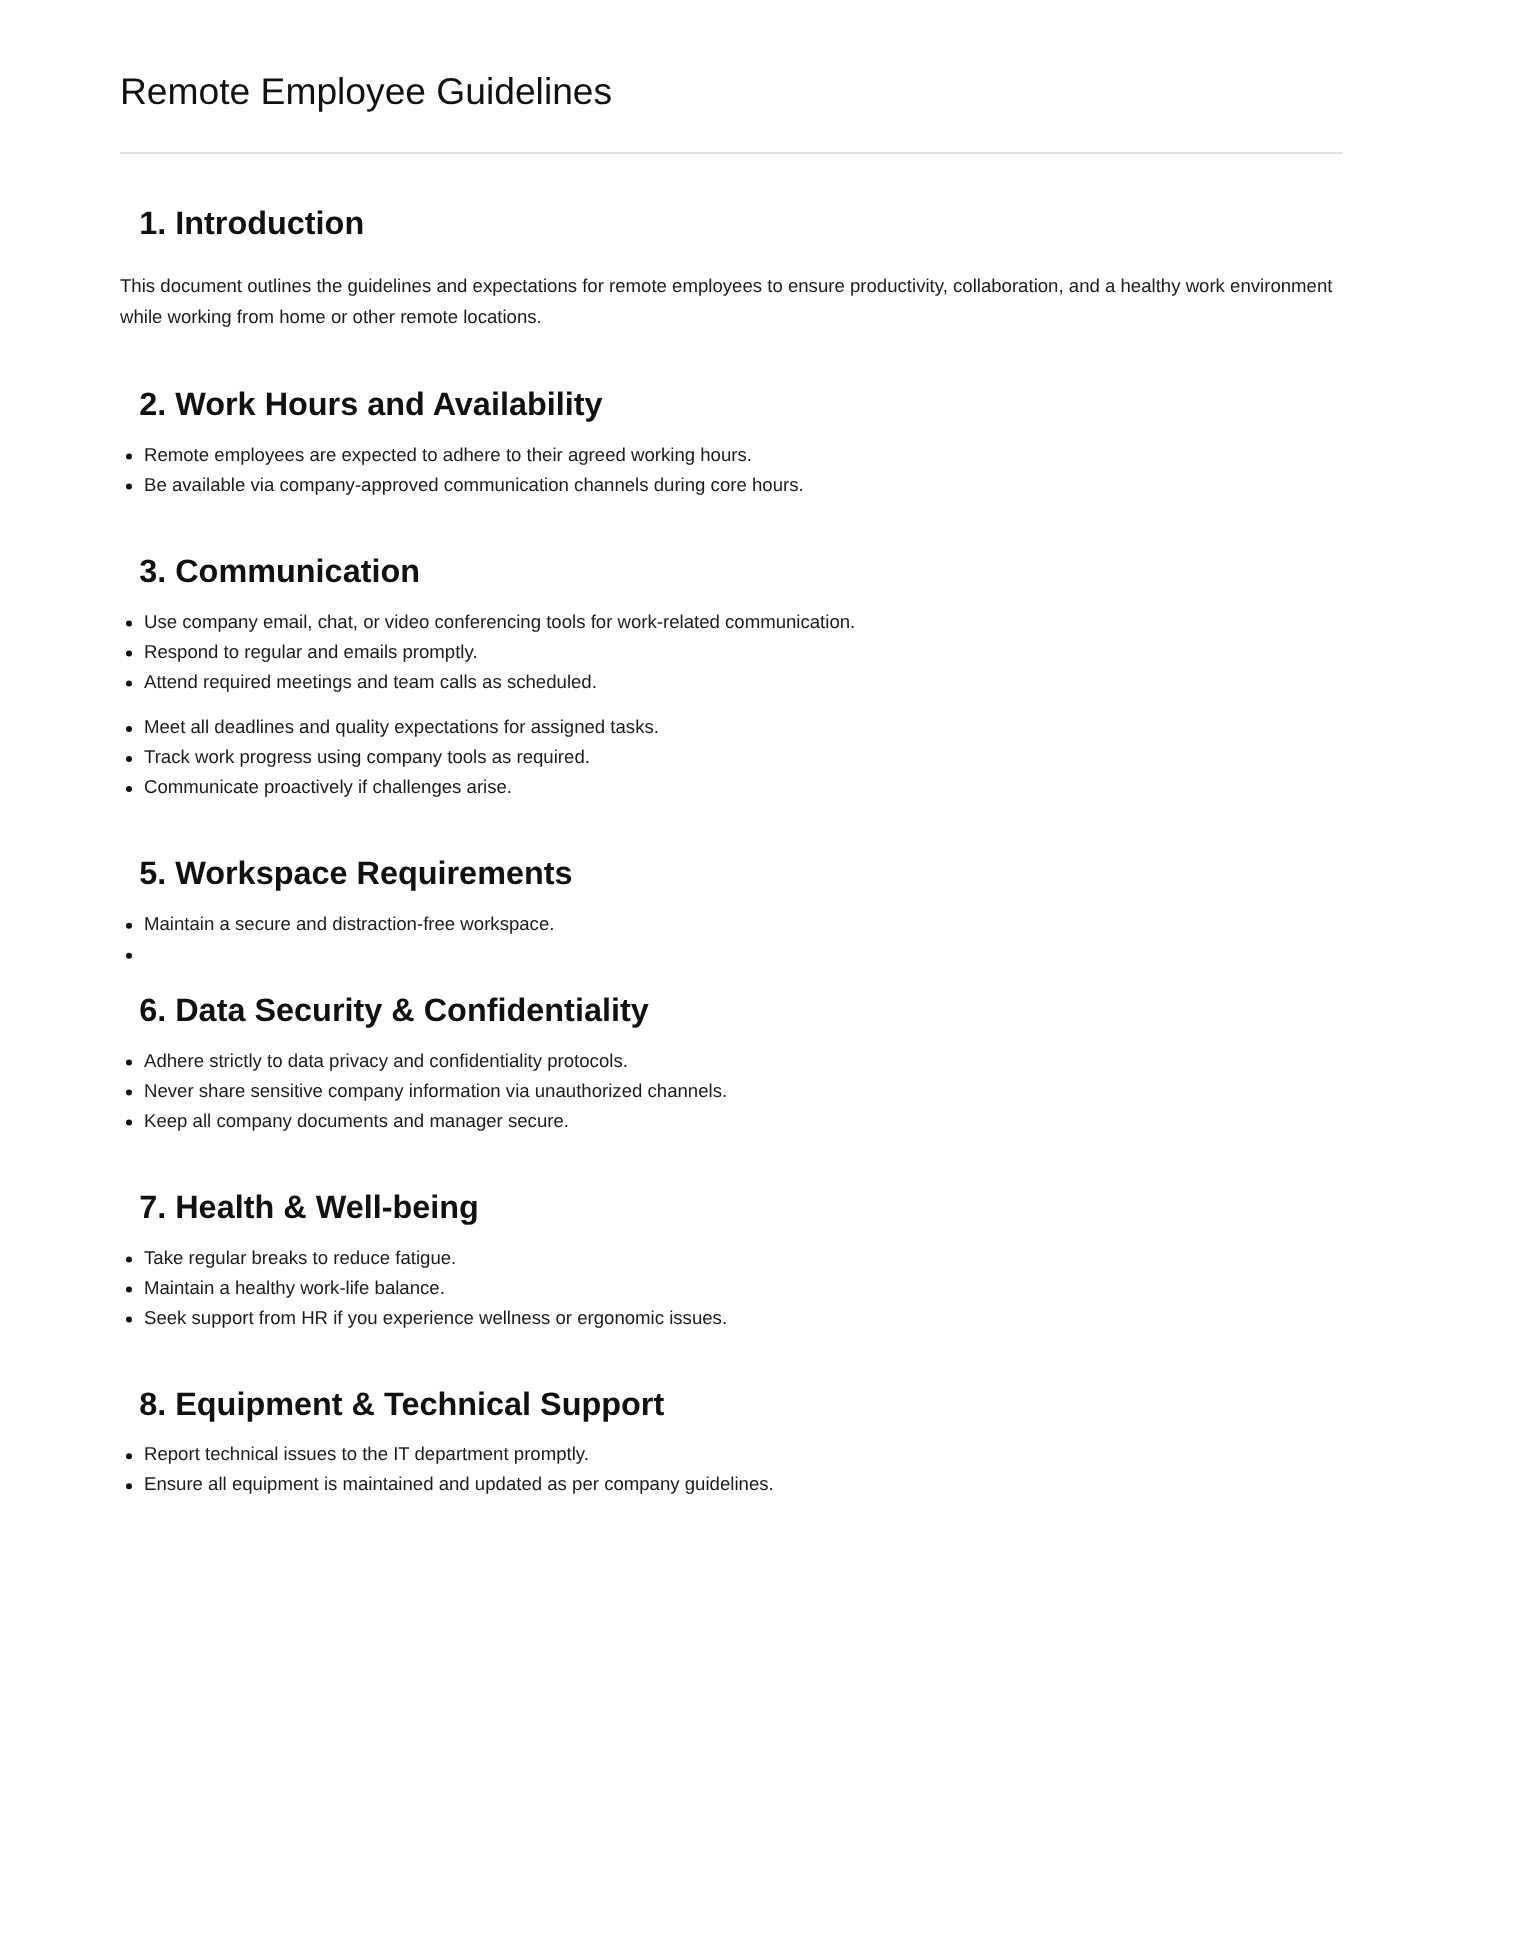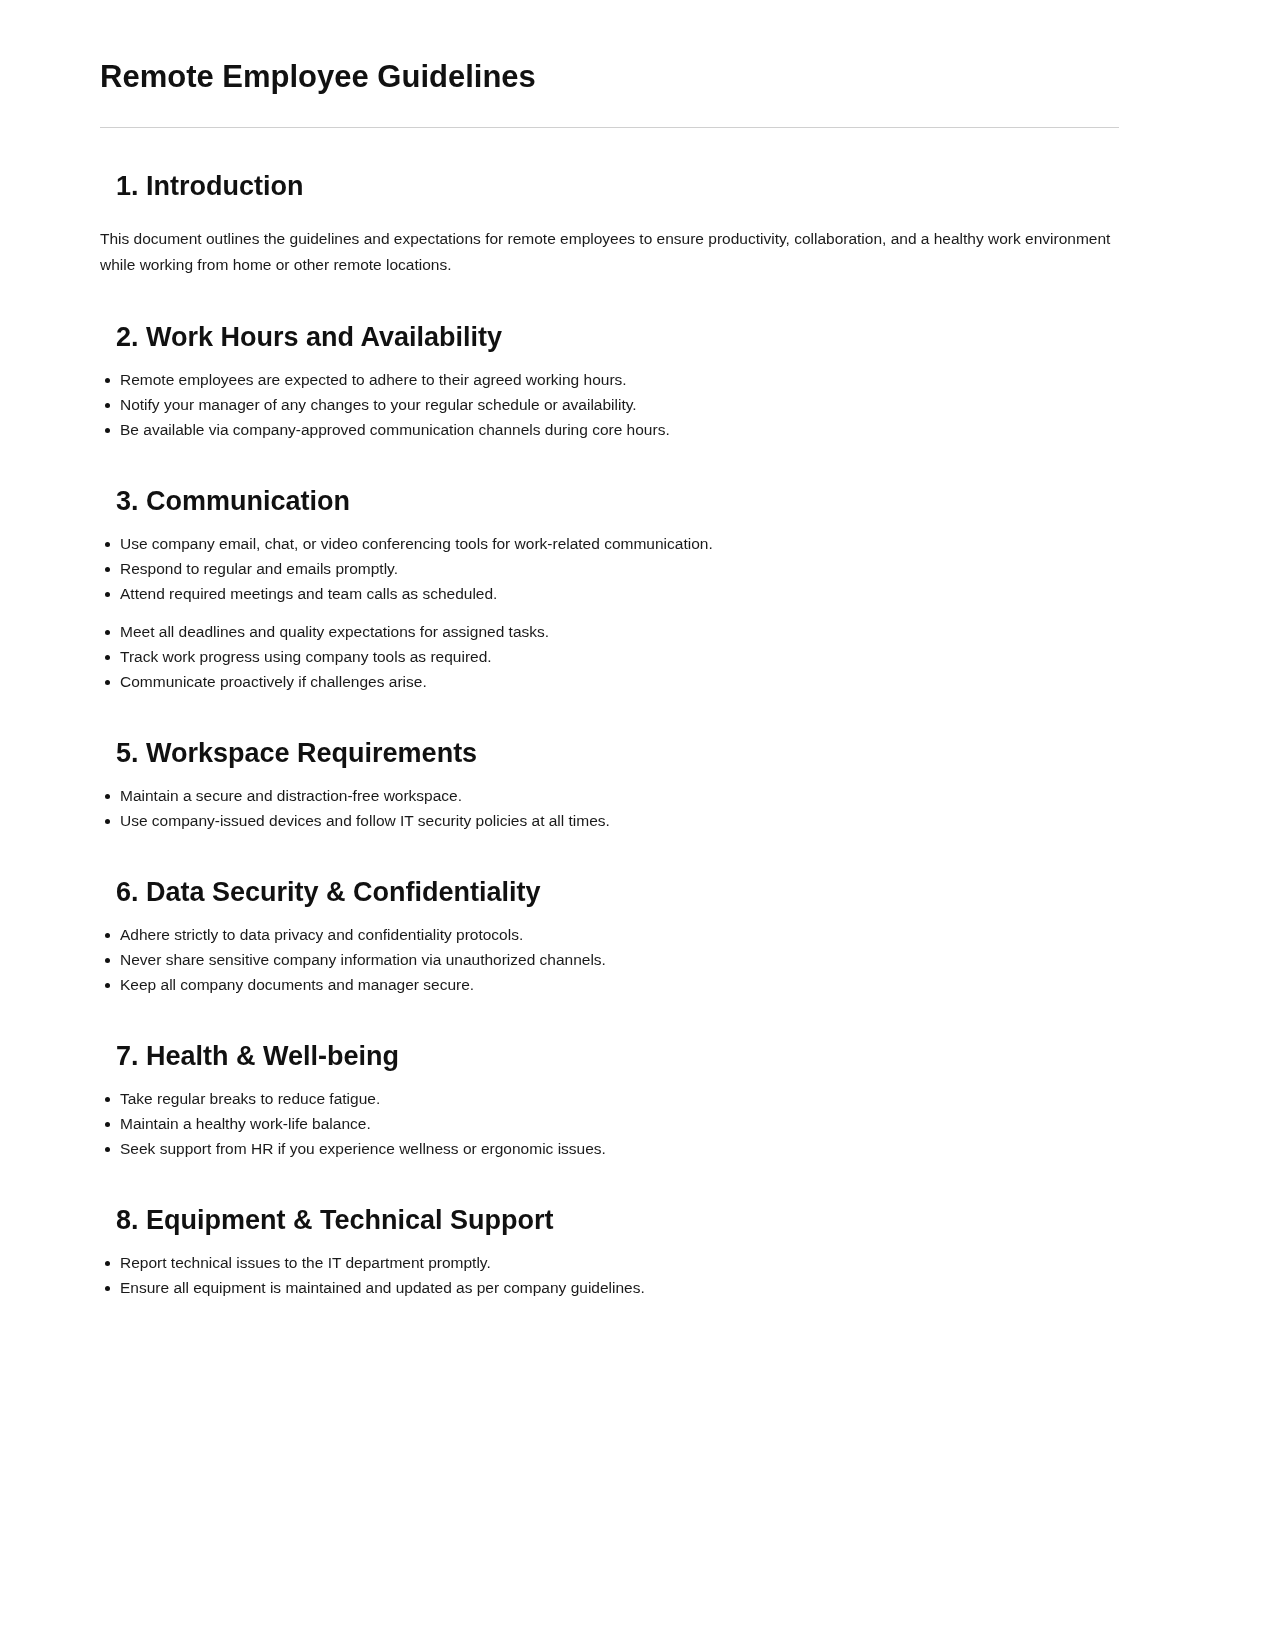--- a/index.html
+++ b/index.html
@@ -11,21 +11,21 @@
       width: 1263px;
       min-height: 1628px;
       font-family: "Liberation Sans", sans-serif;
       color: #111111;
     }
     .page {
       padding: 0 144px 0 100px;
     }
     .doc-title {
       font-size: 31px;
-      font-weight: bold;
+      font-weight: normal;
       margin: 0;
       padding-top: 57px;
       line-height: 40px;
       color: #111111;
     }
     .divider {
       border: none;
       border-top: 1.5px solid #d0d0d0;
       margin: 30px 0 0 0;
       width: 1019px;
@@ -79,21 +79,20 @@
 
   <section class="section section-intro">
     <h2 class="section-title">1. Introduction</h2>
     <p class="section-body">This document outlines the guidelines and expectations for remote employees to ensure productivity, collaboration, and a healthy work environment while working from home or other remote locations.</p>
   </section>
 
   <section class="section">
     <h2 class="section-title">2. Work Hours and Availability</h2>
     <ul class="bullet-list">
       <li><span class="bullet"></span><span>Remote employees are expected to adhere to their agreed working hours.</span></li>
-      <li><span class="bullet"></span><span>Notify your manager of any changes to your regular schedule or availability.</span></li>
       <li><span class="bullet"></span><span>Be available via company-approved communication channels during core hours.</span></li>
     </ul>
   </section>
 
   <section class="section">
     <h2 class="section-title">3. Communication</h2>
     <ul class="bullet-list">
       <li><span class="bullet"></span><span>Use company email, chat, or video conferencing tools for work-related communication.</span></li>
       <li><span class="bullet"></span><span>Respond to regular and emails promptly.</span></li>
       <li><span class="bullet"></span><span>Attend required meetings and team calls as scheduled.</span></li>
@@ -105,21 +104,21 @@
       <li><span class="bullet"></span><span>Meet all deadlines and quality expectations for assigned tasks.</span></li>
       <li><span class="bullet"></span><span>Track work progress using company tools as required.</span></li>
       <li><span class="bullet"></span><span>Communicate proactively if challenges arise.</span></li>
     </ul>
   </section>
 
   <section class="section">
     <h2 class="section-title">5. Workspace Requirements</h2>
     <ul class="bullet-list">
       <li><span class="bullet"></span><span>Maintain a secure and distraction-free workspace.</span></li>
-      <li><span class="bullet"></span><span>Use company-issued devices and follow IT security policies at all times.</span></li>
+      <li><span class="bullet"></span></li>
     </ul>
   </section>
 
   <section class="section">
     <h2 class="section-title">6. Data Security &amp; Confidentiality</h2>
     <ul class="bullet-list">
       <li><span class="bullet"></span><span>Adhere strictly to data privacy and confidentiality protocols.</span></li>
       <li><span class="bullet"></span><span>Never share sensitive company information via unauthorized channels.</span></li>
       <li><span class="bullet"></span><span>Keep all company documents and manager secure.</span></li>
     </ul>

